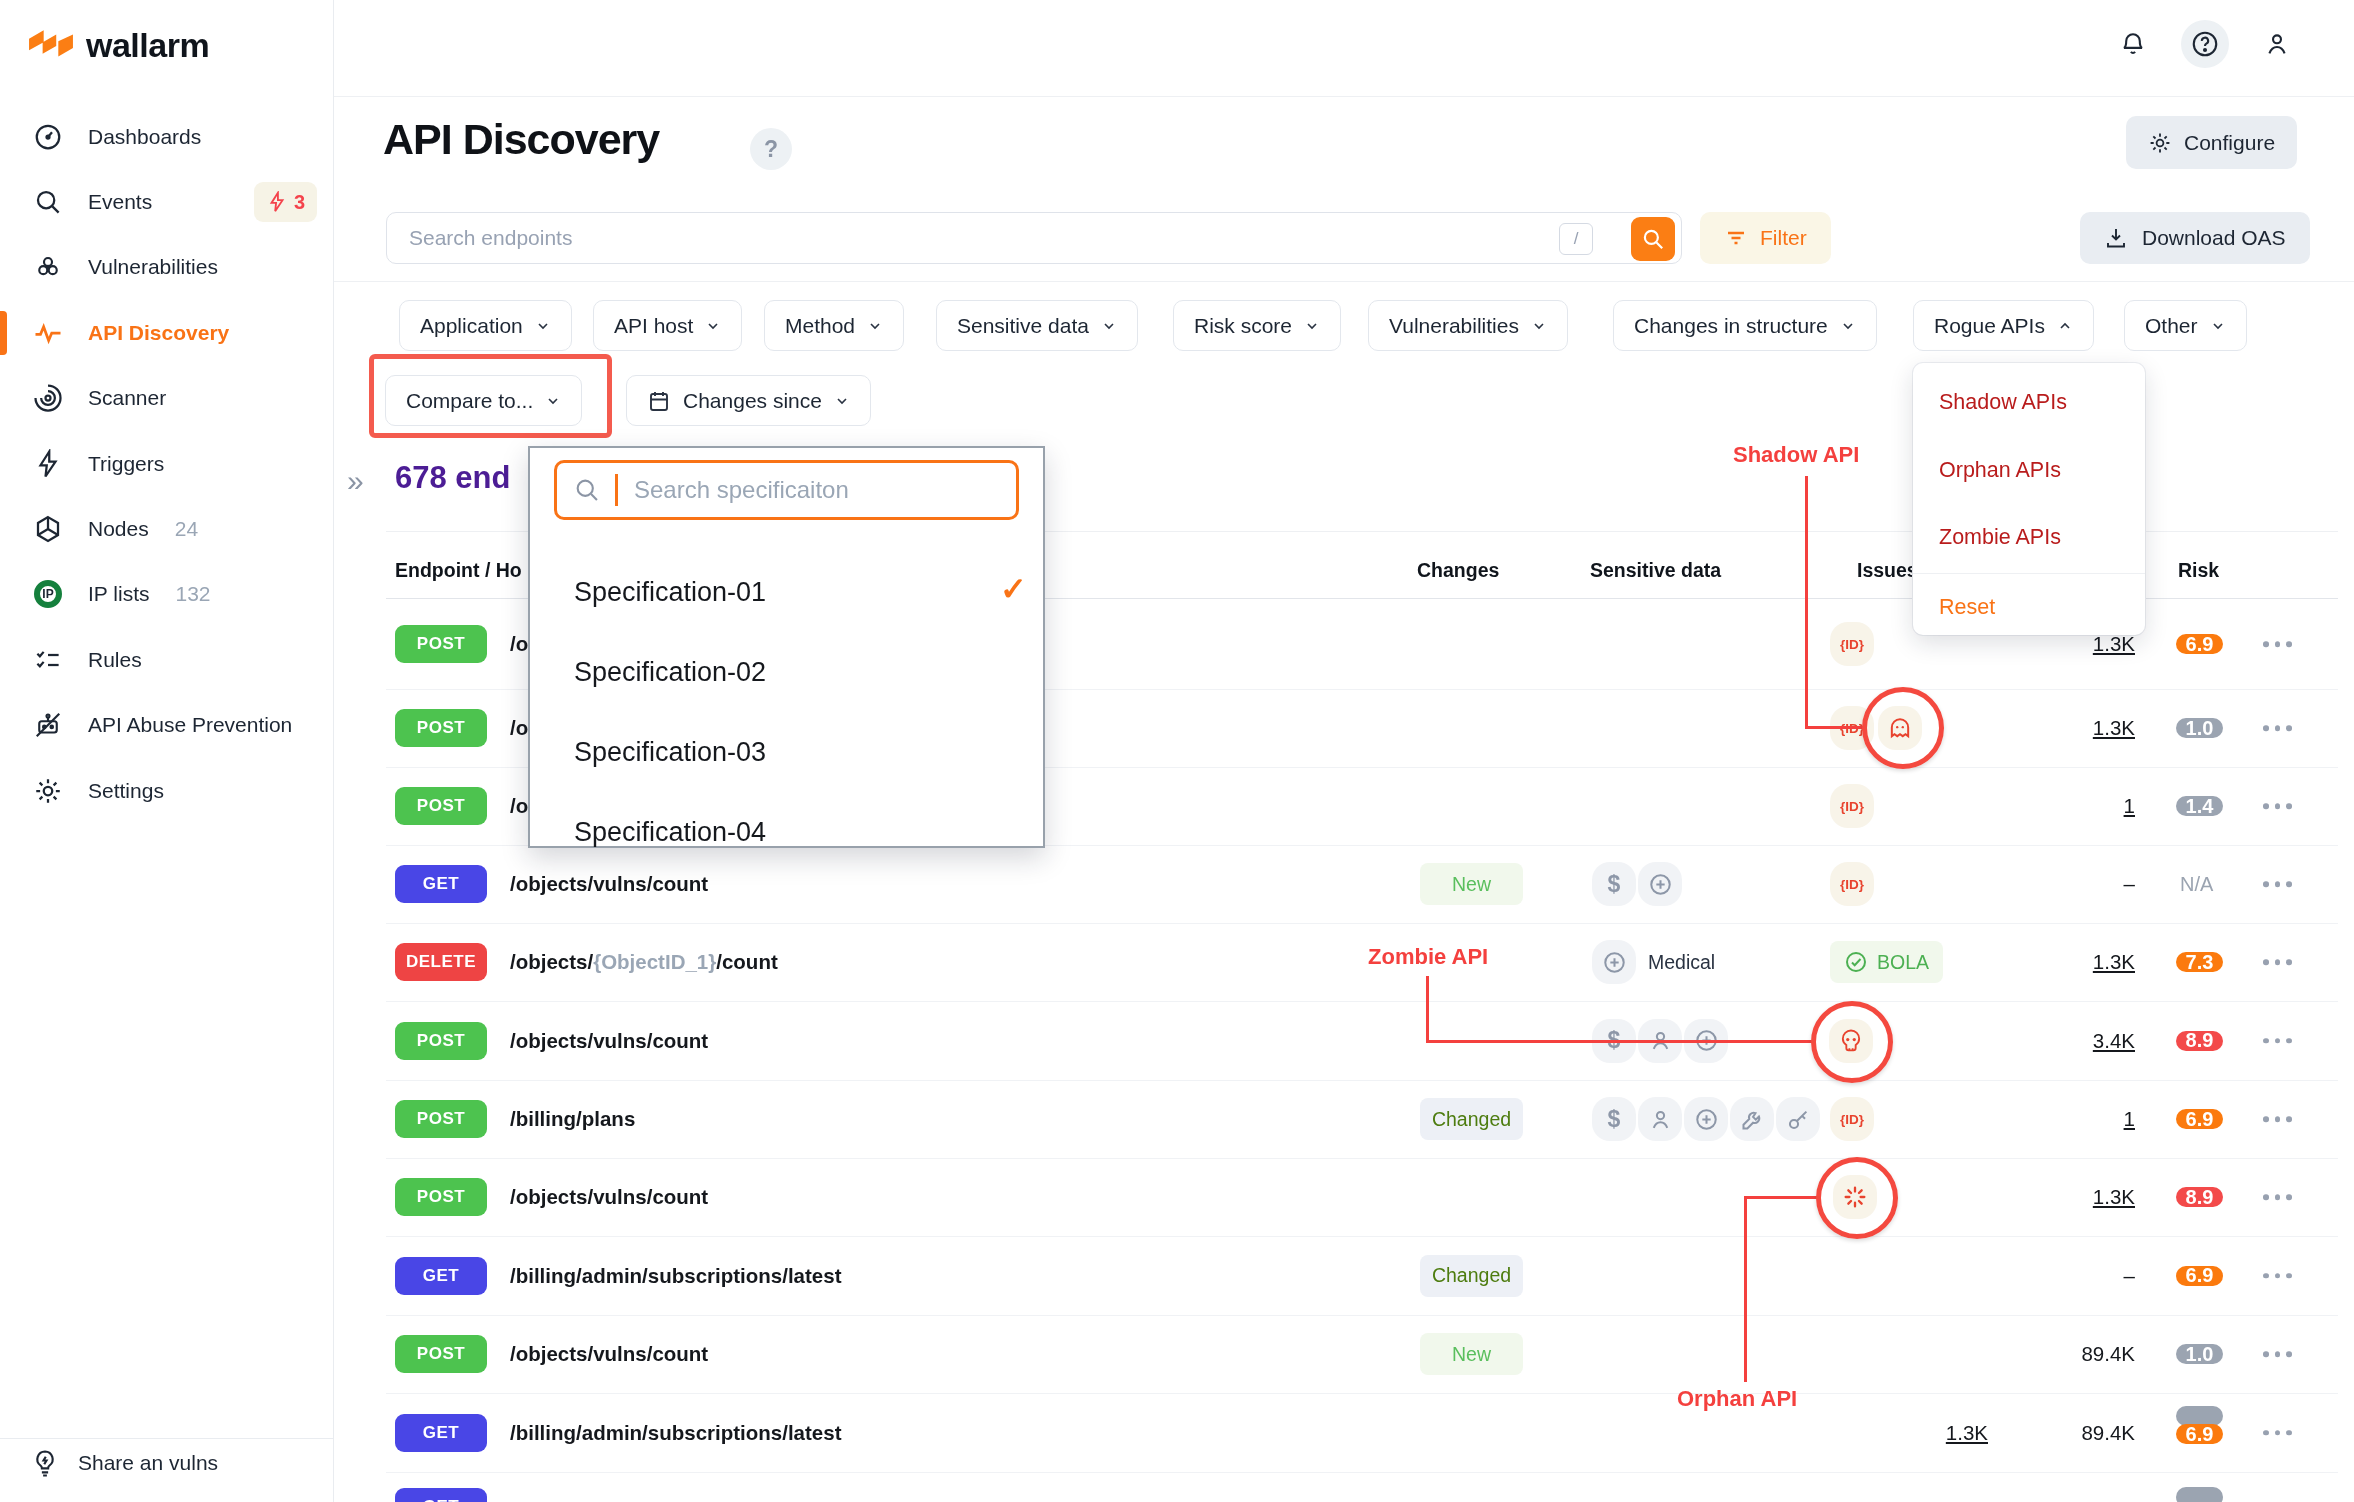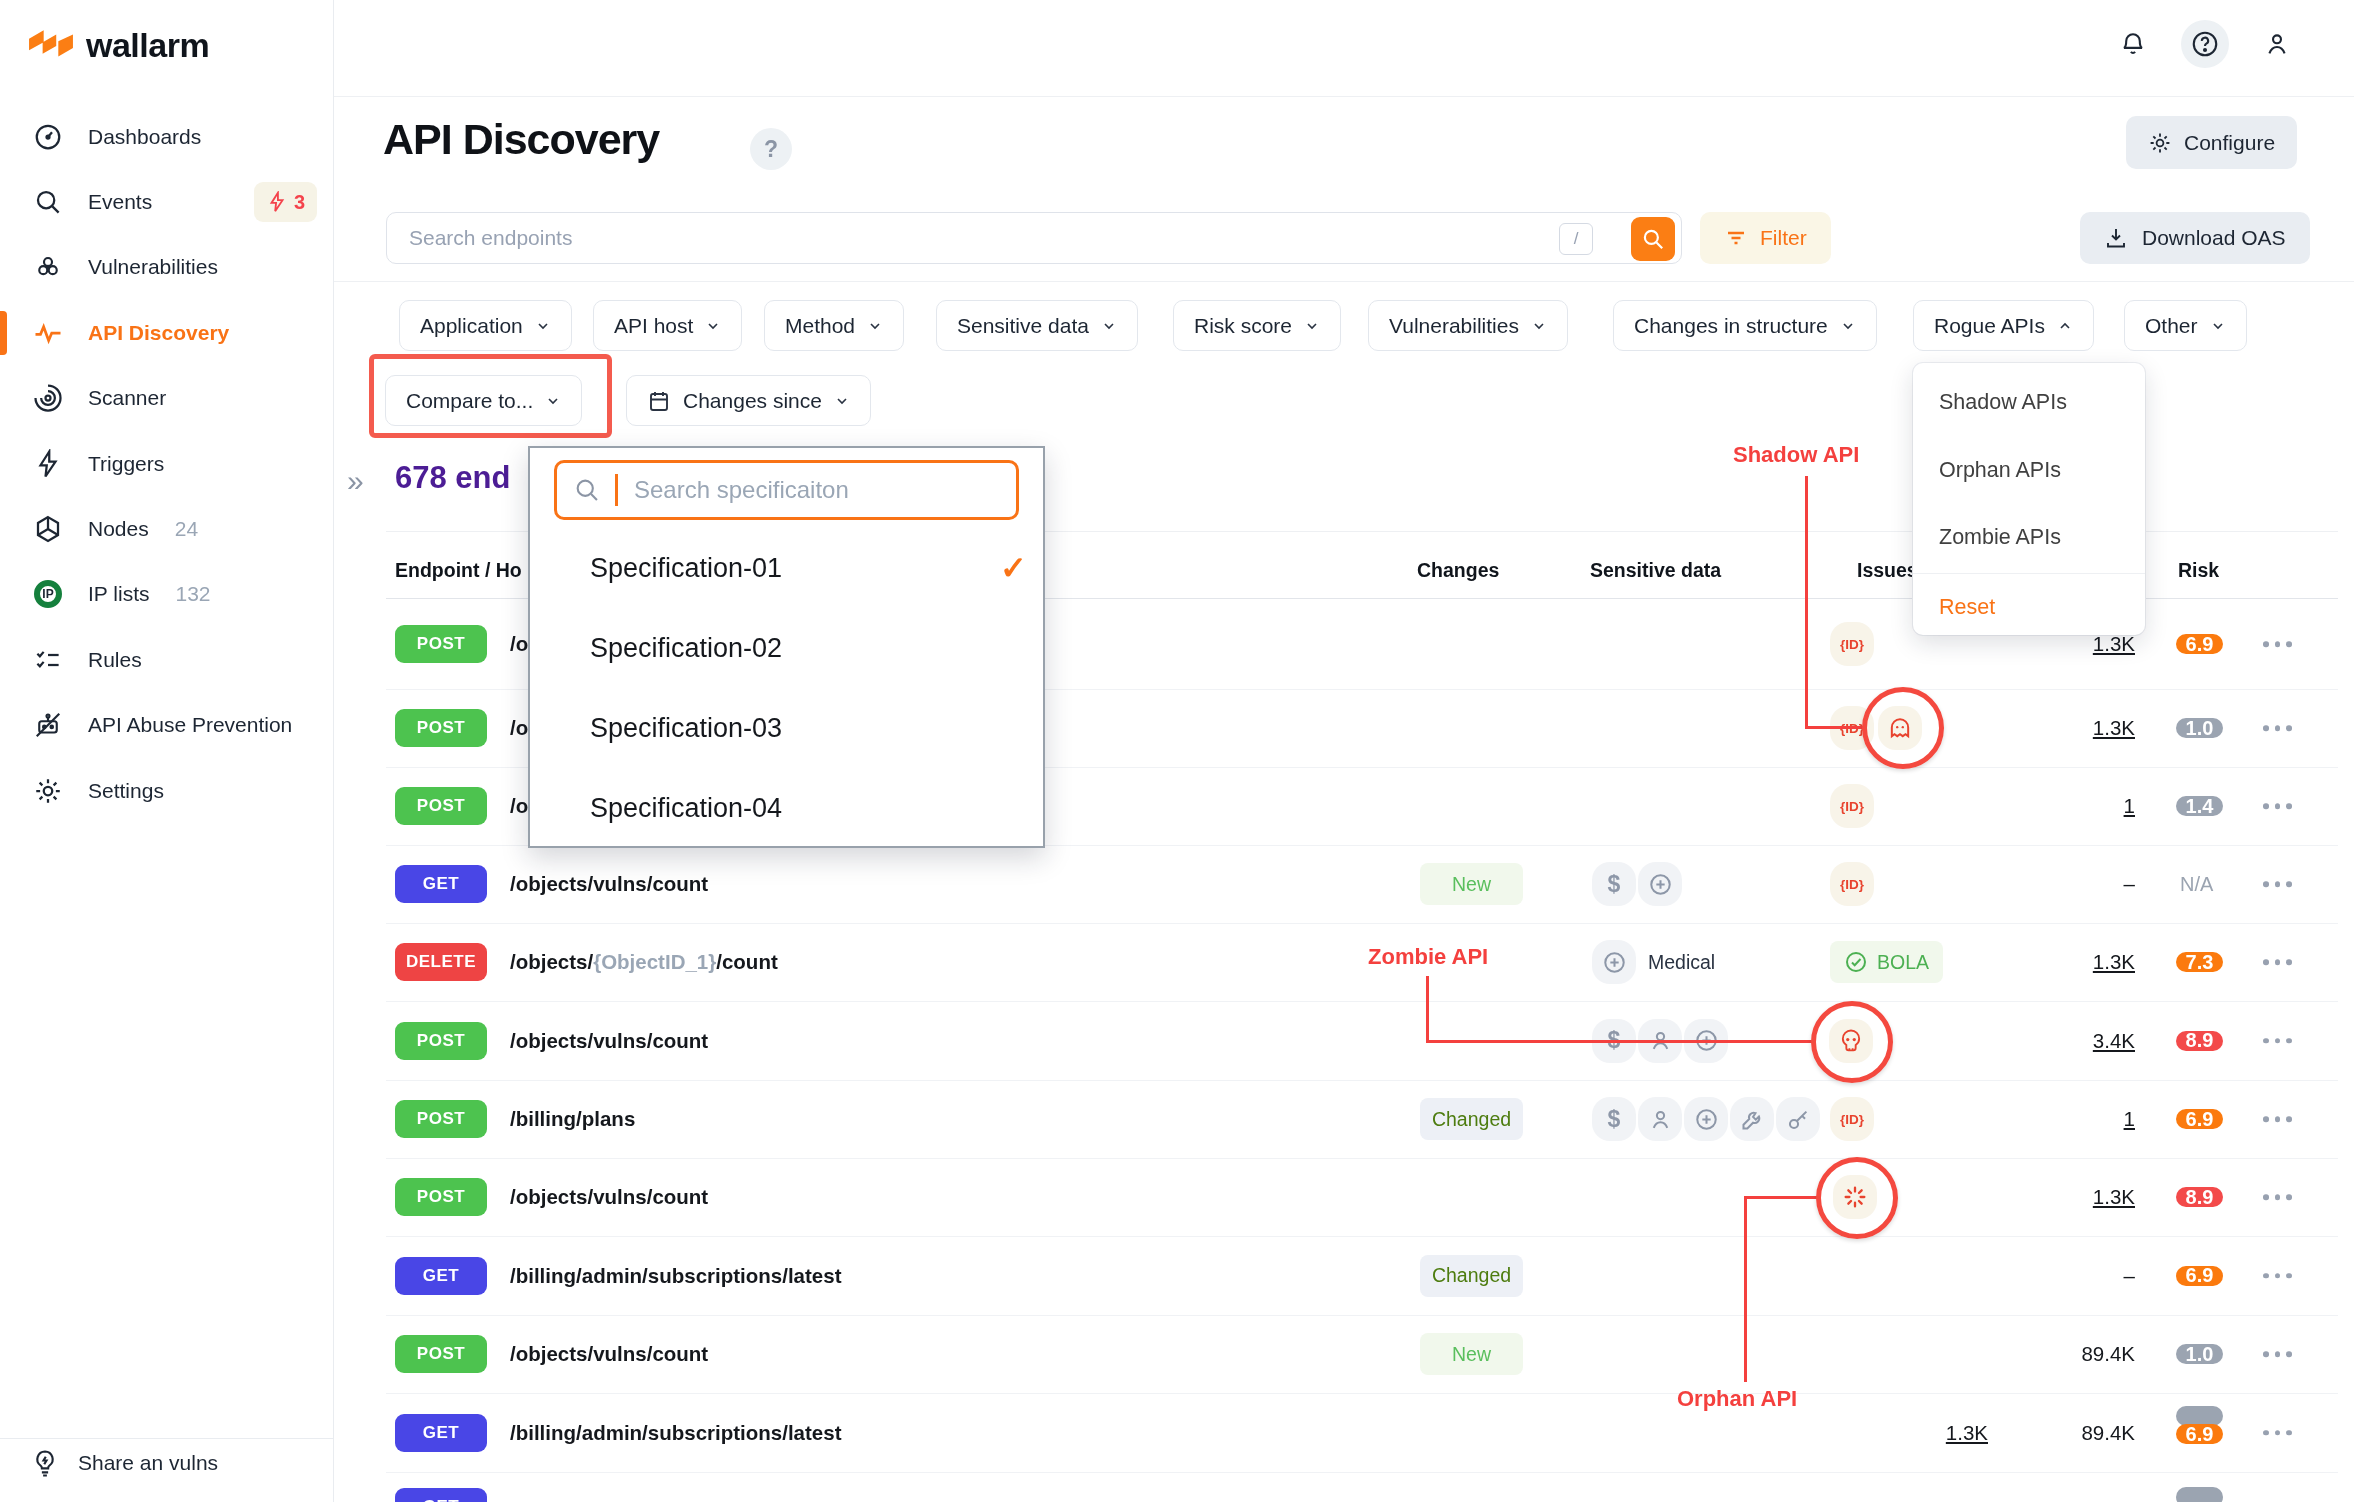--- a/index.html
+++ b/index.html
@@ -74,31 +74,31 @@
   .risk{position:absolute;left:1790px;top:50%;transform:translateY(-50%);width:47px;height:20px;border-radius:11px;color:#fff;font-weight:bold;font-size:20px;display:flex;align-items:center;justify-content:center}
   .risk.orange{background:#fb7a0e}.risk.red{background:#f34a4a}.risk.gray{background:#9ba4b1}
   .risk.abs{transform:none}
   .risk-na{position:absolute;left:1794px;top:50%;transform:translateY(-50%);color:#9ba4b1;font-size:20px}
   .dots{position:absolute;left:1877px;top:50%;transform:translateY(-50%);display:flex;gap:6px;cursor:pointer}
   .dots i{width:5.5px;height:5.5px;border-radius:50%;background:#98a1b0}
 
   
   .rogue-menu{position:absolute;left:1913px;top:363px;width:232px;height:272px;background:#fff;border-radius:10px;
               box-shadow:0 8px 24px rgba(20,30,50,.14),0 0 0 1px #eef0f3;z-index:30}
-  .rogue-item{position:absolute;left:0;width:190px;height:50px;display:flex;align-items:center;padding-left:26px;font-size:21.5px;color:#404040;box-sizing:border-box;cursor:pointer}
+  .rogue-item{position:absolute;left:0;width:190px;height:50px;display:flex;align-items:center;padding-left:26px;font-size:21.5px;color:#b91c1c;box-sizing:border-box;cursor:pointer}
   .rogue-div{position:absolute;left:0;top:210px;width:232px;border-top:1px solid #eef0f3}
   .rogue-reset{position:absolute;left:0;top:219px;width:232px;height:50px;display:flex;align-items:center;padding-left:26px;font-size:21.5px;color:#f97316;box-sizing:border-box;cursor:pointer}
 
   .spec-pop{position:absolute;left:528px;top:446px;width:517px;height:402px;background:#fff;border:2px solid #98a1ab;
             box-shadow:0 10px 26px rgba(20,30,50,.18);z-index:35;box-sizing:border-box}
   .spec-search{position:absolute;left:24px;top:12px;width:465px;height:60px;border:3px solid #f97316;border-radius:10px;box-sizing:border-box;display:flex;align-items:center;gap:14px;padding-left:16px}
   .spec-caret{width:3px;height:32px;background:#f97316}
   .spec-search input{border:none;outline:none;font-size:24px;width:330px;font-family:"Liberation Sans",sans-serif;background:transparent}
   .spec-search input::placeholder{color:#9aa6b5}
-  .spec-item{position:absolute;left:0;width:541px;height:80px;display:flex;align-items:center;padding-left:60px;font-size:27px;color:#15181d;box-sizing:border-box;cursor:pointer}
+  .spec-item{position:absolute;left:0;width:541px;height:80px;display:flex;align-items:flex-end;padding-left:44px;font-size:27px;color:#15181d;box-sizing:border-box;cursor:pointer}
   .spec-check{position:absolute;left:470px}
 
   
   .ann-label{position:absolute;color:#f4403e;font-weight:bold;font-size:22px;z-index:40;white-space:nowrap}
   .ann-line{position:absolute;background:#f4403e;z-index:4}
   .ann-circle{position:absolute;width:72px;height:72px;border:5px solid #f4493f;border-radius:50%;z-index:40;box-shadow:0 2px 4px rgba(0,0,0,.15)}
 </style>
 </head>
 <body>
 

